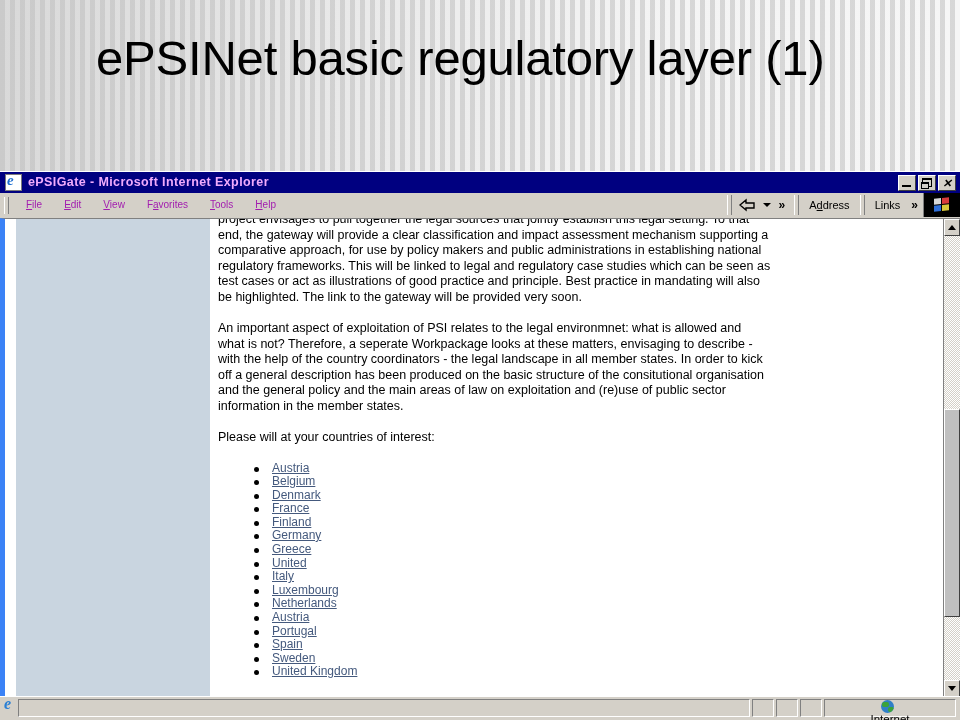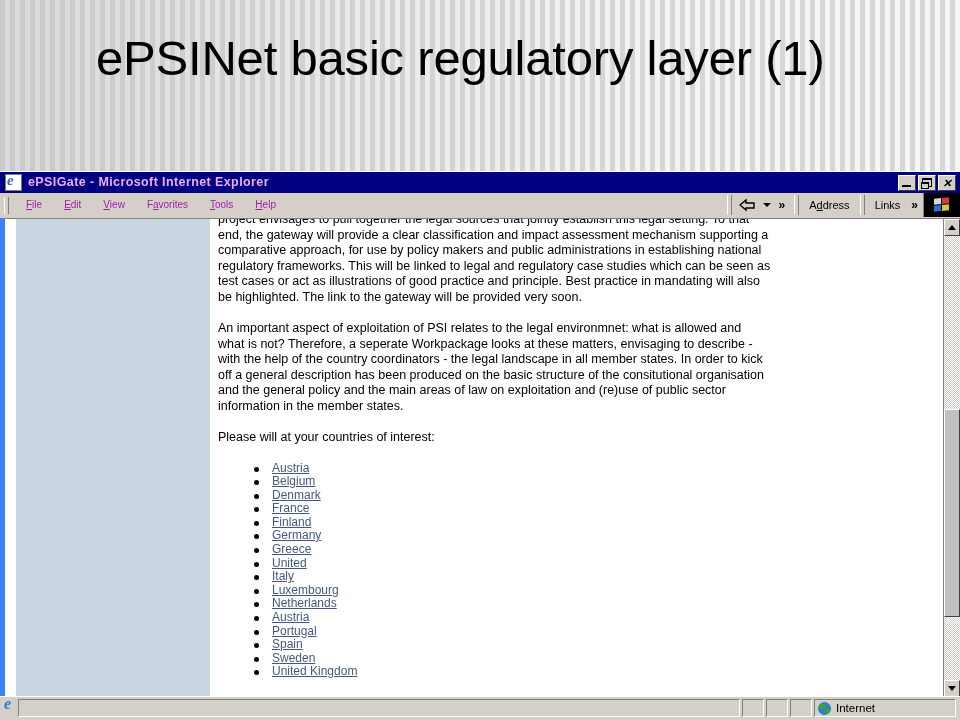--- a/index.html
+++ b/index.html
@@ -365,21 +365,21 @@
     margin-right: 2px;
     display: flex;
     align-items: center;
     padding: 0 3px;
     box-sizing: border-box;
     font-size: 11.5px;
     color: #000;
   }
   #status-main { flex: 1 1 auto; }
   .status-small { width: 22px; }
-  #status-zone { width: 142px; }
+  #status-zone { width: 132px; flex-direction: column; }
   .status-ie-icon {
     width: 16px; height: 16px;
     position: relative;
     flex: 0 0 auto;
   }
   .status-ie-icon::before {
     content: "e";
     position: absolute;
     left: 2px; top: -4px;
     font-family: "Liberation Serif", serif;

